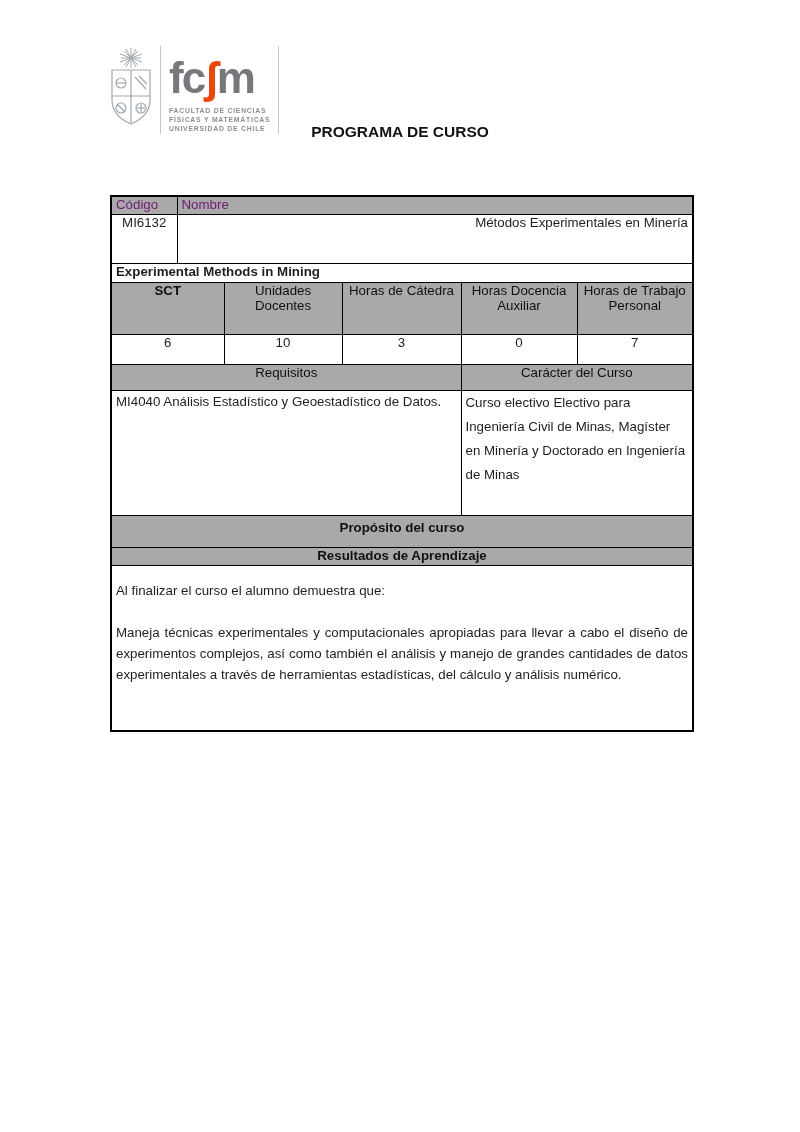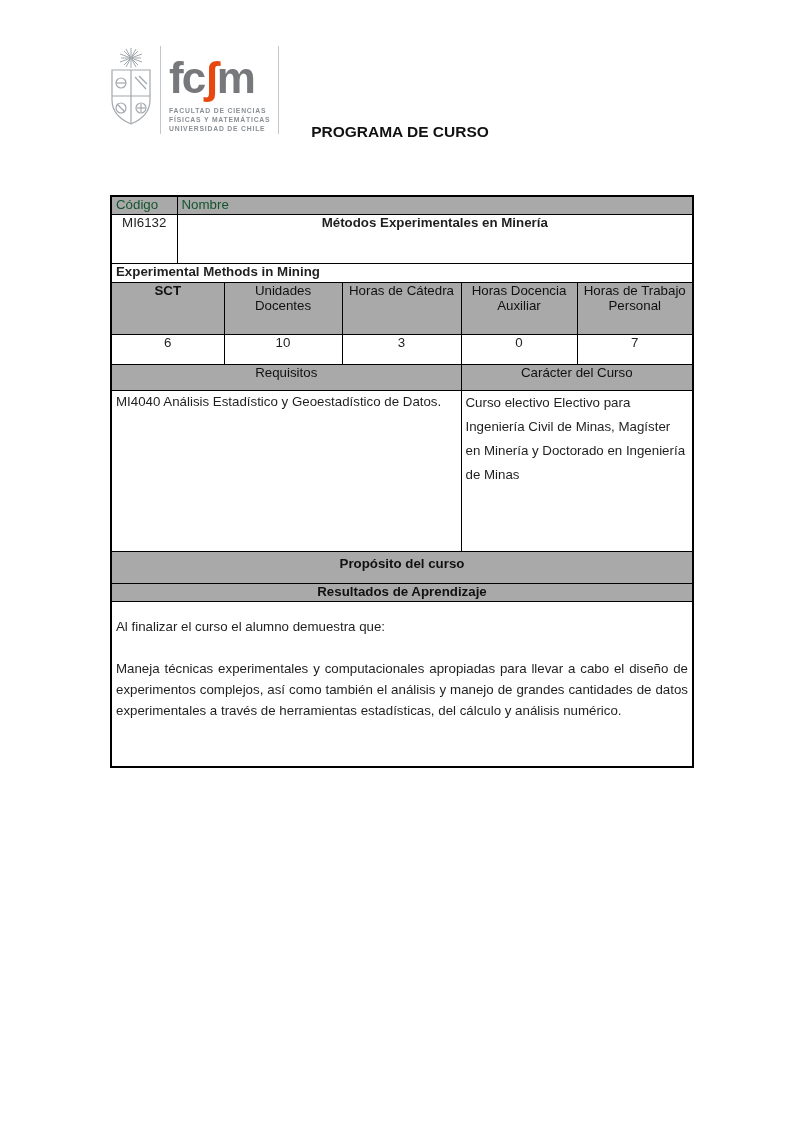--- a/index.html
+++ b/index.html
@@ -19,26 +19,26 @@
     letter-spacing:0.8px;font-weight:bold;}
   
   .doc-title{position:absolute;left:0;top:123px;width:800px;text-align:center;
     font-weight:bold;font-size:15.5px;color:#111;}
   
   .table-wrap{position:absolute;left:110px;top:195px;}
   table.course{border-collapse:collapse;table-layout:fixed;width:582px;
     border:2px solid #000;}
   table.course td{border:1px solid #000;font-size:13.3px;overflow:hidden;
     padding:0 4px;vertical-align:top;}
-  td.hdr{background:#a9a9a9;color:#14532d;padding:1px 4px;}
+  td.hdr{background:#a9a9a9;color:#701a75;padding:1px 4px;}
   td.hdr-c{background:#a9a9a9;color:#111;text-align:center;vertical-align:middle;
     padding:1px 4px;}
   td.hdr-b{font-weight:bold;}
   td.code-cell{text-align:center;vertical-align:middle;}
-  td.title-cell{text-align:center;font-weight:bold;font-size:15px;padding-top:2px;}
+  td.title-cell{text-align:right;font-weight:normal;font-size:15px;padding-top:2px;}
   td.etitle-cell{font-weight:bold;font-size:14.5px;
     vertical-align:middle;}
   td.num-cell{text-align:center;padding-top:2px;}
   td.sct-cell{font-weight:bold;font-size:14px;}
   td.body-cell{line-height:21px;padding:3px 5px;}
   td.justify{text-align:justify;}
   .caracter-text{line-height:24px;}
   .para-gap{height:21px;}
 </style>
 </head>
@@ -127,21 +127,21 @@
       <td class="num-cell">3</td>
       <td class="num-cell">0</td>
       <td class="num-cell">7</td>
     </tr>
 
     <tr style="height:26px">
       <td class="hdr-c" colspan="4" style="vertical-align:top">Requisitos</td>
       <td class="hdr-c" colspan="2" style="vertical-align:top">Carácter del Curso</td>
     </tr>
 
-    <tr style="height:161px">
+    <tr style="height:125px">
       <td class="body-cell" colspan="4">MI4040 Análisis Estadístico y Geoestadístico de Datos.</td>
       <td class="body-cell" colspan="2">
         <div class="caracter-text">Curso electivo Electivo para Ingeniería Civil de Minas, Magíster en Minería y Doctorado en Ingeniería de Minas</div>
       </td>
     </tr>
 
     <tr style="height:32px">
       <td class="hdr-c hdr-b" colspan="6" style="vertical-align:top;padding-top:4px">Propósito del curso</td>
     </tr>
 

